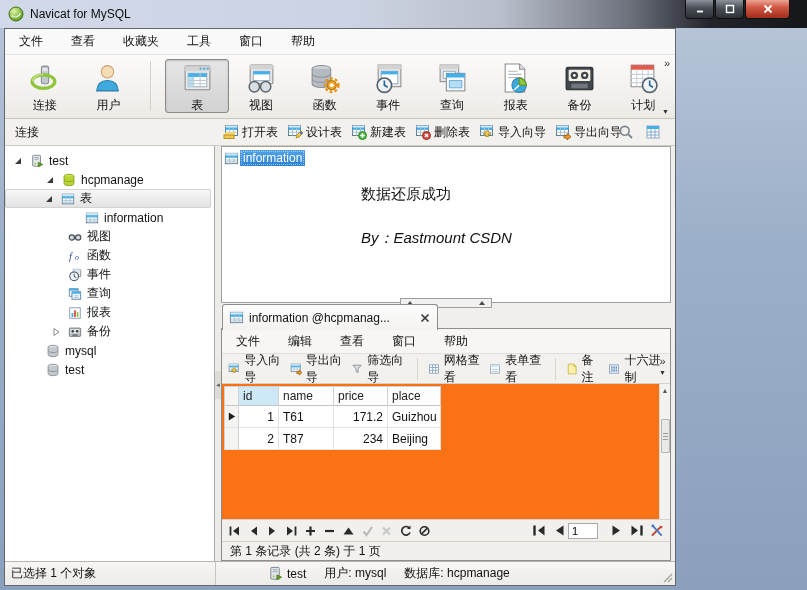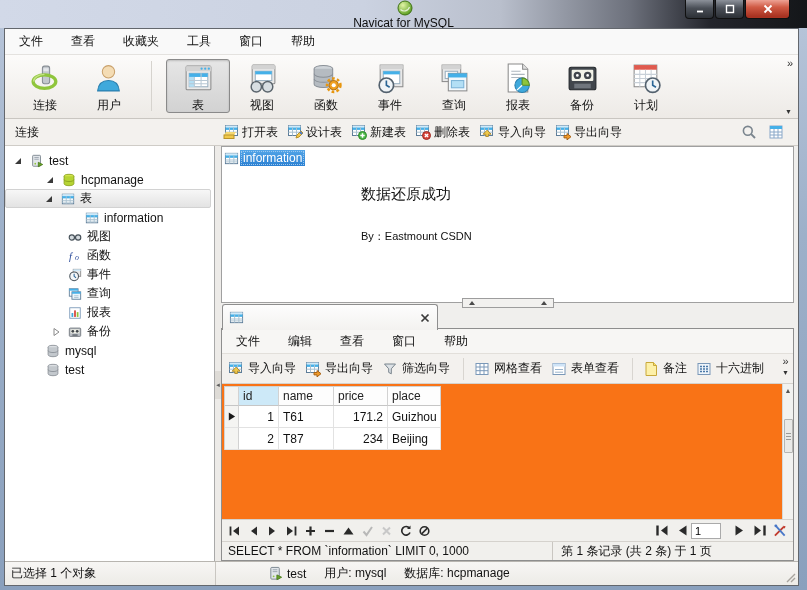--- a/index.html
+++ b/index.html
@@ -2,31 +2,31 @@
 <html><head>
 <meta charset="utf-8">
 <style>
   html,body{margin:0;padding:0;width:807px;height:590px;overflow:hidden;
     font-family:"Liberation Sans",sans-serif;font-size:12px;color:#111;}
   *{box-sizing:border-box;}
   .frame{position:absolute;inset:0;background:linear-gradient(180deg,#b9c6da 0%,#9db0c9 40%,#8aa0bd 100%);}
   
   .titlebar{position:absolute;left:0;top:0;width:807px;height:28px;
     background:linear-gradient(90deg,#d2d9e8 0%,#cbd2e1 45%,#b9bfcc 62%,#6d717c 78%,#23252c 88%,#141619 100%);
-    display:flex;align-items:center;flex-direction:column;}
+    display:flex;align-items:center;}
   .titlebar .logo{width:16px;height:16px;margin:0 6px 0 8px;}
   .title-text{font-size:12px;color:#0d0d0d;}
   .winbtns{position:absolute;right:17px;top:0;display:flex;}
   .wb{width:29px;height:19px;margin-left:1px;border:1px solid #101010;border-top:none;
     background:linear-gradient(#8c919a,#4a4f57 45%,#2c3036);display:flex;align-items:center;justify-content:center;
     border-radius:0 0 4px 4px;}
   .wb.close{width:45px;background:linear-gradient(#eda294,#d05a44 40%,#a93322 90%);}
   .wb .icn{width:10px;height:10px;display:block;}
   
-  .client{position:absolute;left:4px;top:28px;width:795px;height:558px;background:#f0efed;
+  .client{position:absolute;left:4px;top:28px;width:672px;height:558px;background:#f0efed;
     border:1px solid #63676d;display:flex;flex-direction:column;}
   
   .menubar{height:26px;background:#f9f9f9;border-bottom:1px solid #e4e2df;display:flex;align-items:center;padding-left:4px;flex:none;}
   .mi{padding:4px 10px;margin-right:8px;cursor:default;}
   
   .bigbar{height:64px;background:linear-gradient(#fcfbfa,#edeae6);border-bottom:1px solid #c9c6c1;
     display:flex;align-items:flex-start;padding:4px 0 0 8px;position:relative;flex:none;}
   .tool{width:64px;height:54px;display:flex;flex-direction:column;align-items:center;padding-top:2px;border:1px solid transparent;}
   .tool .icn32{width:33px;height:33px;flex:none;}
   .tool .tlbl{margin-top:2px;}
@@ -52,21 +52,21 @@
   .trow.sel{background:linear-gradient(#f7f7f7,#e3e3e3);border:1px solid #d2d2d2;border-radius:2px;margin-right:3px;height:19px;}
   .vsplit{position:absolute;left:210px;top:0;width:6px;height:100%;background:#edebe8;}
   .vsplit .knob{position:absolute;left:0;top:225px;width:6px;height:28px;background:#dedbd6;color:#5a5a5a;
     font-size:6px;display:flex;align-items:center;justify-content:center;}
   .main{position:absolute;left:216px;right:4px;top:0;bottom:0;}
   .toppane{position:absolute;left:0;right:0;top:0;height:157px;background:#fff;border:1px solid #a0a0a0;}
   .infoitem{position:absolute;left:2px;top:3px;display:flex;align-items:center;}
   .infoitem .icn16{width:15px;height:15px;margin-right:1px;}
   .infolbl{background:linear-gradient(#53a5e8,#2b80d2);color:#fff;padding:0 3px;outline:1px dotted #9cc7ee;outline-offset:-2px;height:16px;line-height:16px;}
   .ann1{position:absolute;left:139px;top:38px;font-size:15px;}
-  .ann2{position:absolute;left:139px;top:82px;font-size:11px;}
+  .ann2{position:absolute;left:139px;top:82px;font-size:15px;font-style:italic;}
   .hsplit{position:absolute;left:50%;transform:translateX(-50%);bottom:-6px;width:92px;height:10px;
     background:#f2f1ef;border:1px solid #9d9d9d;display:flex;justify-content:space-between;align-items:center;padding:0 6px;}
   .hsplit i{width:0;height:0;border-left:3px solid transparent;border-right:3px solid transparent;border-bottom:4px solid #4a4a4a;}
   
   .botwin{position:absolute;left:0;right:0;top:157px;bottom:0;display:flex;flex-direction:column;}
   .tabbar{height:26px;flex:none;position:relative;}
   .tab{position:absolute;left:1px;top:1px;width:216px;height:26px;background:linear-gradient(#fdfdfd,#f3f2f0);
     border:1px solid #8e8e8e;border-bottom:none;border-radius:3px 3px 0 0;display:flex;align-items:center;padding:0 6px;}
   .tab .icn16{width:15px;height:15px;margin-right:5px;}
   .tab .tclose{margin-left:auto;width:12px;height:12px;}
@@ -584,20 +584,21 @@
           <div class="tabbar">
             <div class="tab">
               <span class="icn16 icn">
                   <svg viewBox="0 0 16 16">
                     <rect x="1.5" y="2.5" width="13" height="11" fill="#fff" stroke="#5e7d99"></rect>
                     <rect x="1.5" y="2.5" width="13" height="2.2" fill="#cfeafa"></rect>
                     <rect x="1.5" y="4.7" width="13" height="2.6" fill="#45b0e8"></rect>
                     <path d="M1.5 9.6h13M1.5 11.6h13M6 4.7v8.8M10.5 4.7v8.8" stroke="#a8c0d0"></path>
                   </svg>
                 </span>
+              <span>information @hcpmanag...</span>
               <span class="tclose icn">
                   <svg viewBox="0 0 12 12">
                     <path d="M2.5 2.5l7 7M9.5 2.5l-7 7" stroke="#3a3a3a" stroke-width="1.7"></path>
                   </svg>
                 </span>
             </div>
           </div>
           <div class="subframe">
             <div class="submenu">
               <span class="mi">文件</span>
@@ -810,21 +811,20 @@
                     <svg viewBox="0 0 14 14">
                       <path d="M1.5 12.5L11 3" stroke="#c23b2e" stroke-width="2"></path>
                       <path d="M10 2l3 0.5-1 2.5" fill="#c23b2e"></path>
                       <path d="M2 1.5l10 11" stroke="#4a78c8" stroke-width="2"></path>
                       <circle cx="2.5" cy="2" r="1.5" fill="#4a78c8"></circle>
                     </svg>
                   </span>
               </span>
             </div>
             <div class="statline">
-              <span class="sql">SELECT * FROM `information` LIMIT 0, 1000</span>
               <span class="recinfo">第 1 条记录 (共 2 条) 于 1 页</span>
             </div>
           </div>
         </div>
       </div>
     </div>
 
     <div class="statusbar">
       <span class="sb-left">已选择 1 个对象</span>
       <span class="sb-conn">

